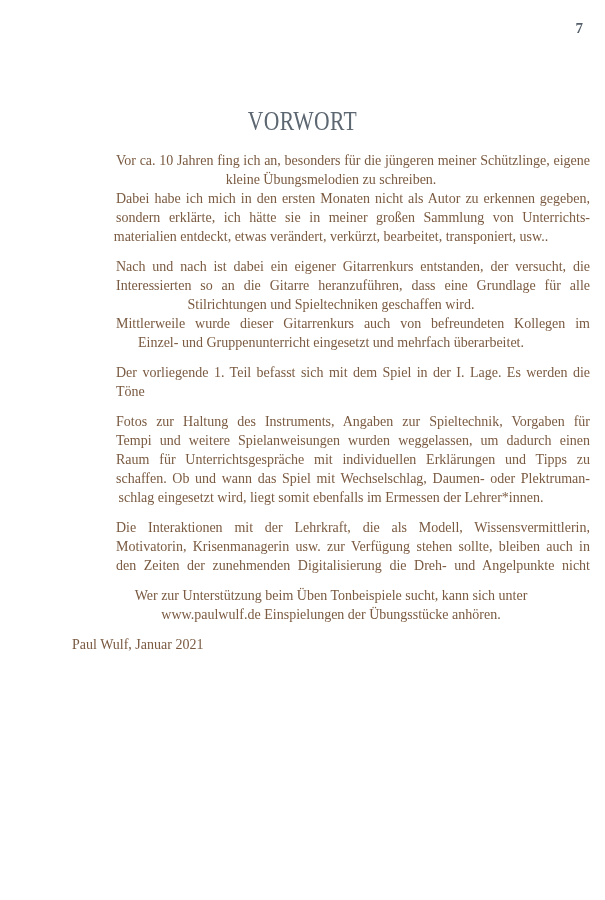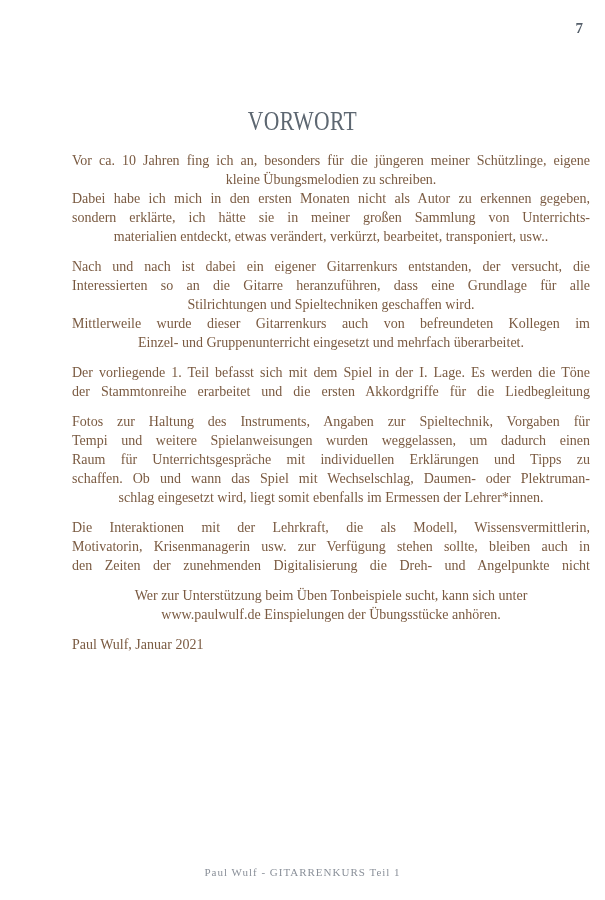--- a/index.html
+++ b/index.html
@@ -38,21 +38,21 @@
     position: absolute;
     top: 151px;
     left: 72px;
     width: 518px;
     font-size: 14px;
     line-height: 19px;
     color: var(--body_text, #7a5a41);
   }
   .para { margin: 0 0 11px 0; }
   .ln { text-align: center; }
-  .ln.j { text-align: justify; text-align-last: justify; }
+  .ln.j { text-align: justify; text-align-last: justify; margin-left: 44px; }
   .b { font-weight: normal; }
   .signature { margin-top: 6px; }
   .footer {
     position: absolute;
     top: 866px;
     left: 0;
     width: 100%;
     text-align: center;
     font-size: 11px;
     letter-spacing: 1px;
@@ -83,21 +83,20 @@
     <div class="para">
       <div class="ln j">Nach und nach ist dabei ein eigener Gitarrenkurs entstanden, der versucht, die</div>
       <div class="ln j">Interessierten so an die Gitarre heranzuführen, dass eine Grundlage für alle</div>
       <div class="ln">Stilrichtungen und Spieltechniken geschaffen wird.</div>
       <div class="ln j">Mittlerweile wurde dieser Gitarrenkurs auch von befreundeten Kollegen im</div>
       <div class="ln">Einzel- und Gruppenunterricht eingesetzt und mehrfach überarbeitet.</div>
     </div>
 
     <div class="para">
       <div class="ln j">Der vorliegende 1. Teil befasst sich mit dem Spiel in der I. Lage. Es werden die Töne</div>
-      <div class="ln j">der Stammtonreihe erarbeitet und die ersten Akkordgriffe für die Liedbegleitung</div>
     </div>
 
     <div class="para">
       <div class="ln j">Fotos zur Haltung des Instruments, Angaben zur Spieltechnik, Vorgaben für</div>
       <div class="ln j">Tempi und weitere Spielanweisungen wurden weggelassen, um dadurch einen</div>
       <div class="ln j">Raum für Unterrichtsgespräche mit individuellen Erklärungen und Tipps zu</div>
       <div class="ln j">schaffen. Ob und wann das Spiel mit Wechselschlag, Daumen- oder Plektruman-</div>
       <div class="ln">schlag eingesetzt wird, liegt somit ebenfalls im Ermessen der Lehrer*innen.</div>
     </div>
 
@@ -112,15 +111,14 @@
       <div class="ln">
         <span class="b">www.paulwulf.de</span>
         <span>Einspielungen der Übungsstücke anhören.</span>
       </div>
     </div>
 
     <div class="para signature">Paul Wulf, Januar 2021</div>
 
   </div>
 
-  <div class="footer">Paul Wulf - GITARRENKURS Teil 1</div>
 
 </div>
 
 </body></html>

